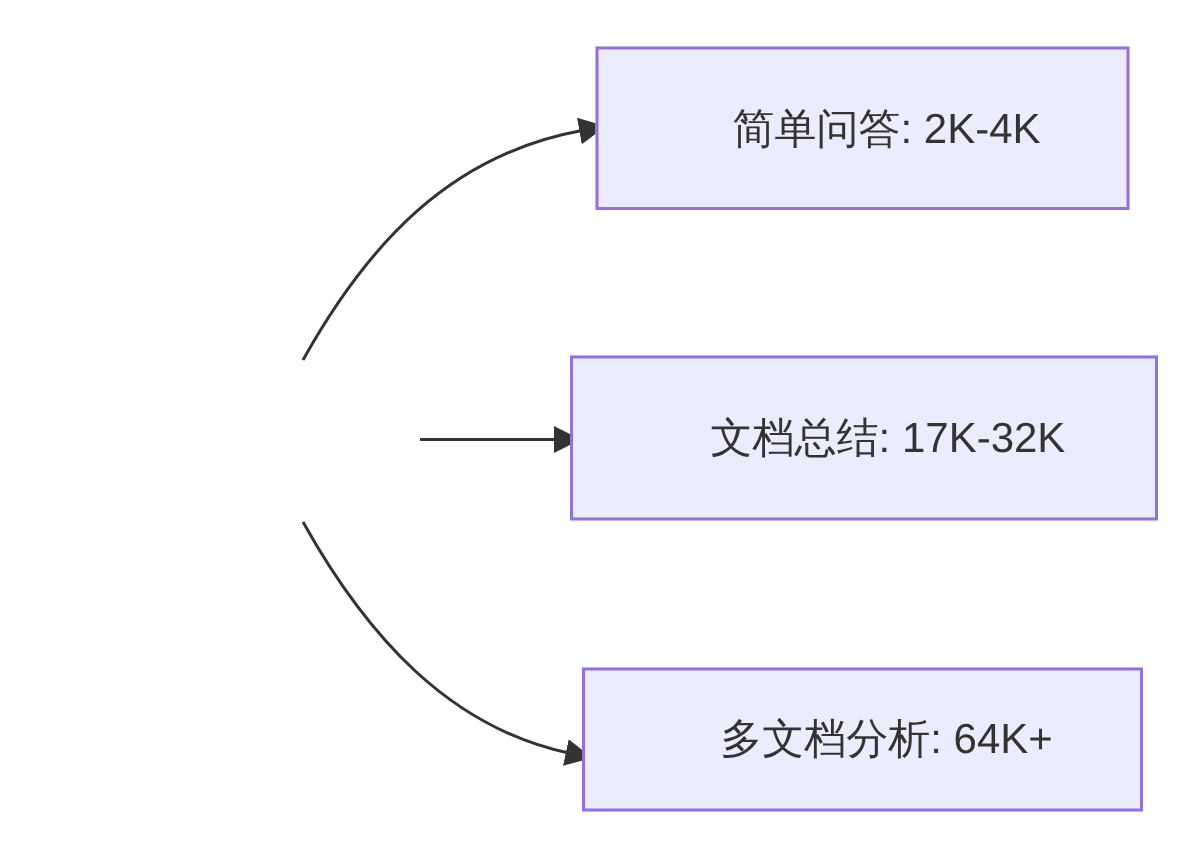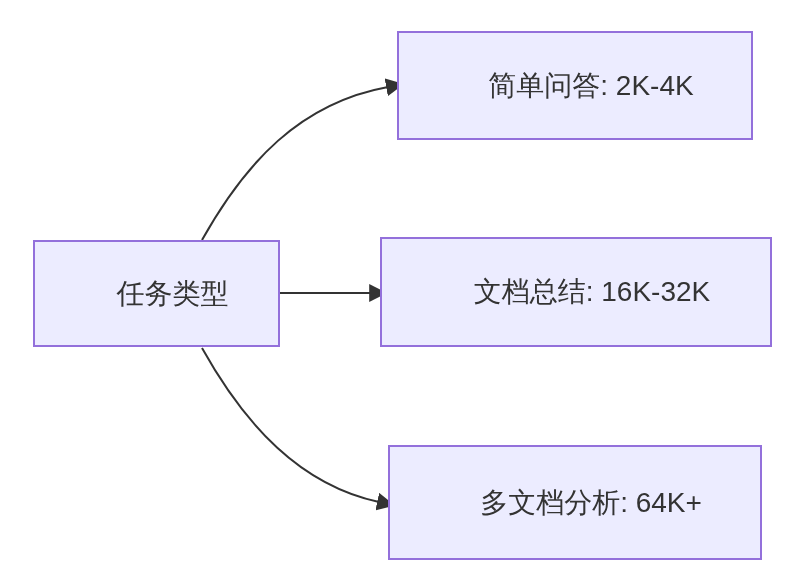--- a/index.html
+++ b/index.html
@@ -39,47 +39,44 @@
     justify-content: center;
     font-size: 28px;
     line-height: 1.2;
     text-align: center;
     white-space: nowrap;
     padding-left: 32px;
   }
   .node-root   { left: 33px;  top: 240px; width: 247px; height: 107px; }
   .node-branch-0 { left: 397px; top: 31px;  width: 356px; height: 109px; }
   .node-branch-1 { left: 380px; top: 237px; width: 392px; height: 110px; }
-  .node-branch-2 { left: 388px; top: 445px; width: 374px; height: 115px; }
+  .node-branch-2 { left: 388px; top: 445px; width: 374px; height: 96px; }
 </style>
 </head>
 <body>
 
 <div class="canvas">
 
   <svg class="edges" width="787" height="572" viewBox="0 0 787 572" xmlns="http://www.w3.org/2000/svg">
     <defs>
       <marker id="arrowhead" viewBox="0 0 10 10" refX="1" refY="5" markerWidth="9" markerHeight="9" orient="auto-start-reverse">
         <path d="M 0 0 L 10 5 L 0 10 z" fill="#333333"></path>
       </marker>
     </defs>
     <path class="edge-path" d="M 202 240 C 245 163, 300 103, 388 87" marker-end="url(#arrowhead)"></path>
     <path class="edge-path" d="M 280 293 L 371 293" marker-end="url(#arrowhead)"></path>
     <path class="edge-path" d="M 202 348 C 245 425, 300 485, 379 502" marker-end="url(#arrowhead)"></path>
   </svg>
 
-  <div class="node node-root">
-    <span>任务类型</span>
-  </div>
 
   <div class="node node-branch-0">
     <span>简单问答: 2K-4K</span>
   </div>
 
   <div class="node node-branch-1">
-    <span>文档总结: 16K-32K</span>
+    <span>文档总结: 17K-32K</span>
   </div>
 
   <div class="node node-branch-2">
     <span>多文档分析: 64K+</span>
   </div>
 
 </div>
 
 </body></html>

